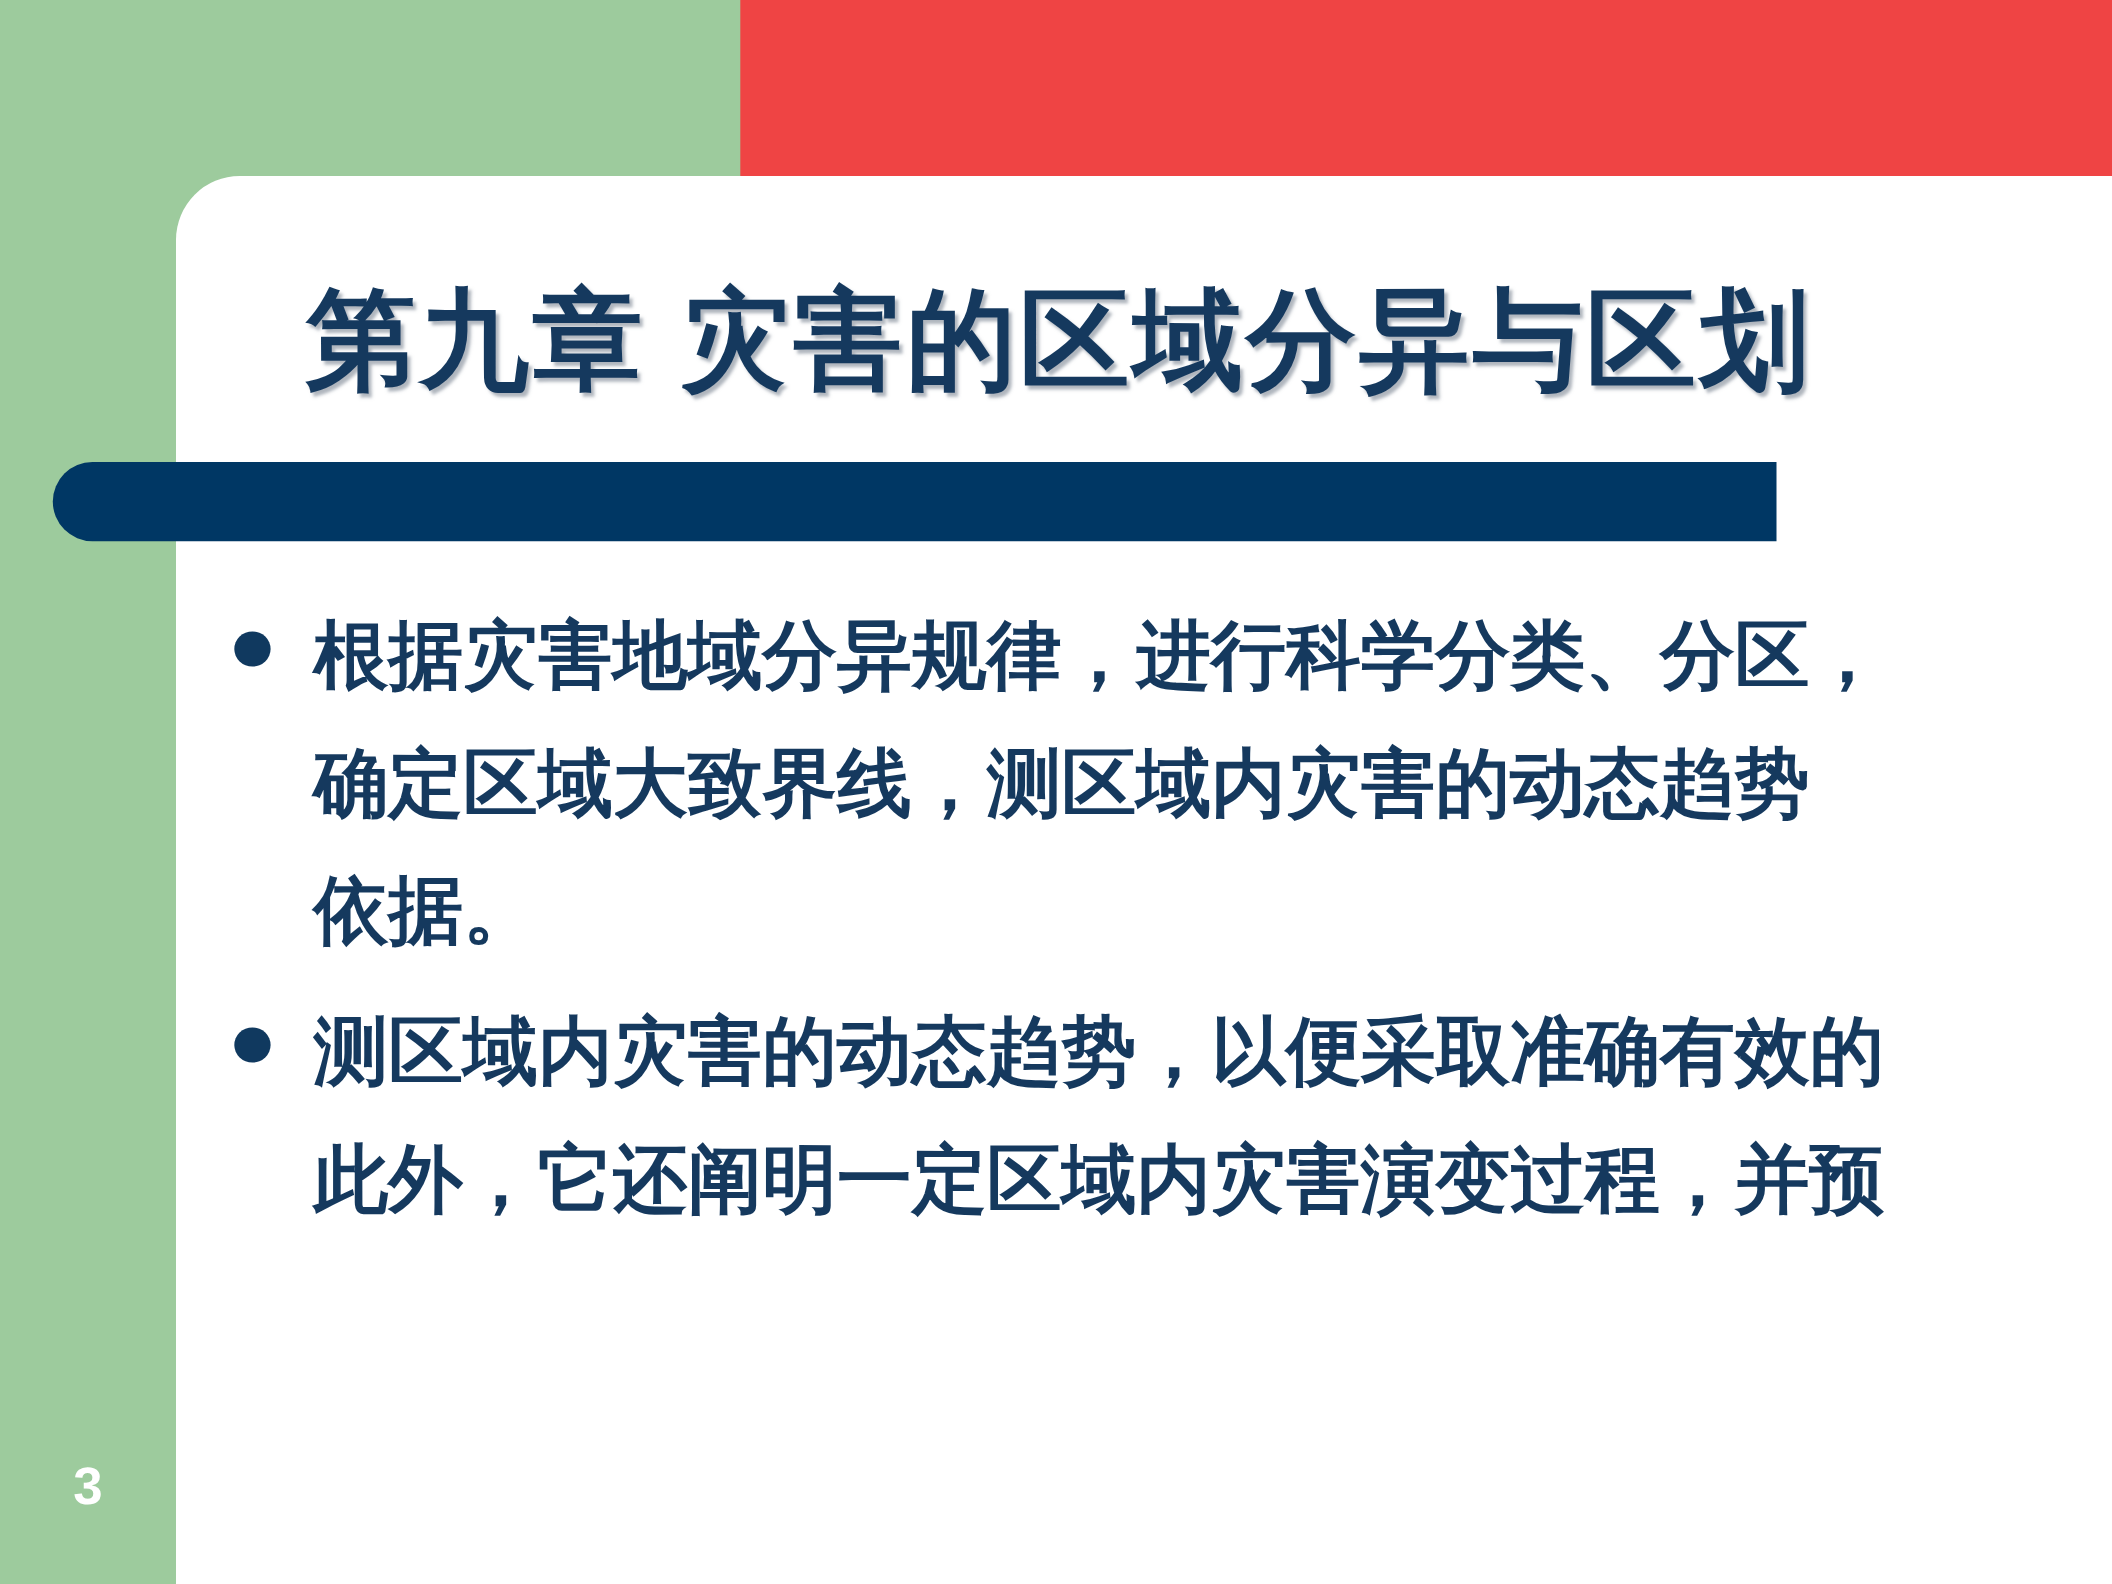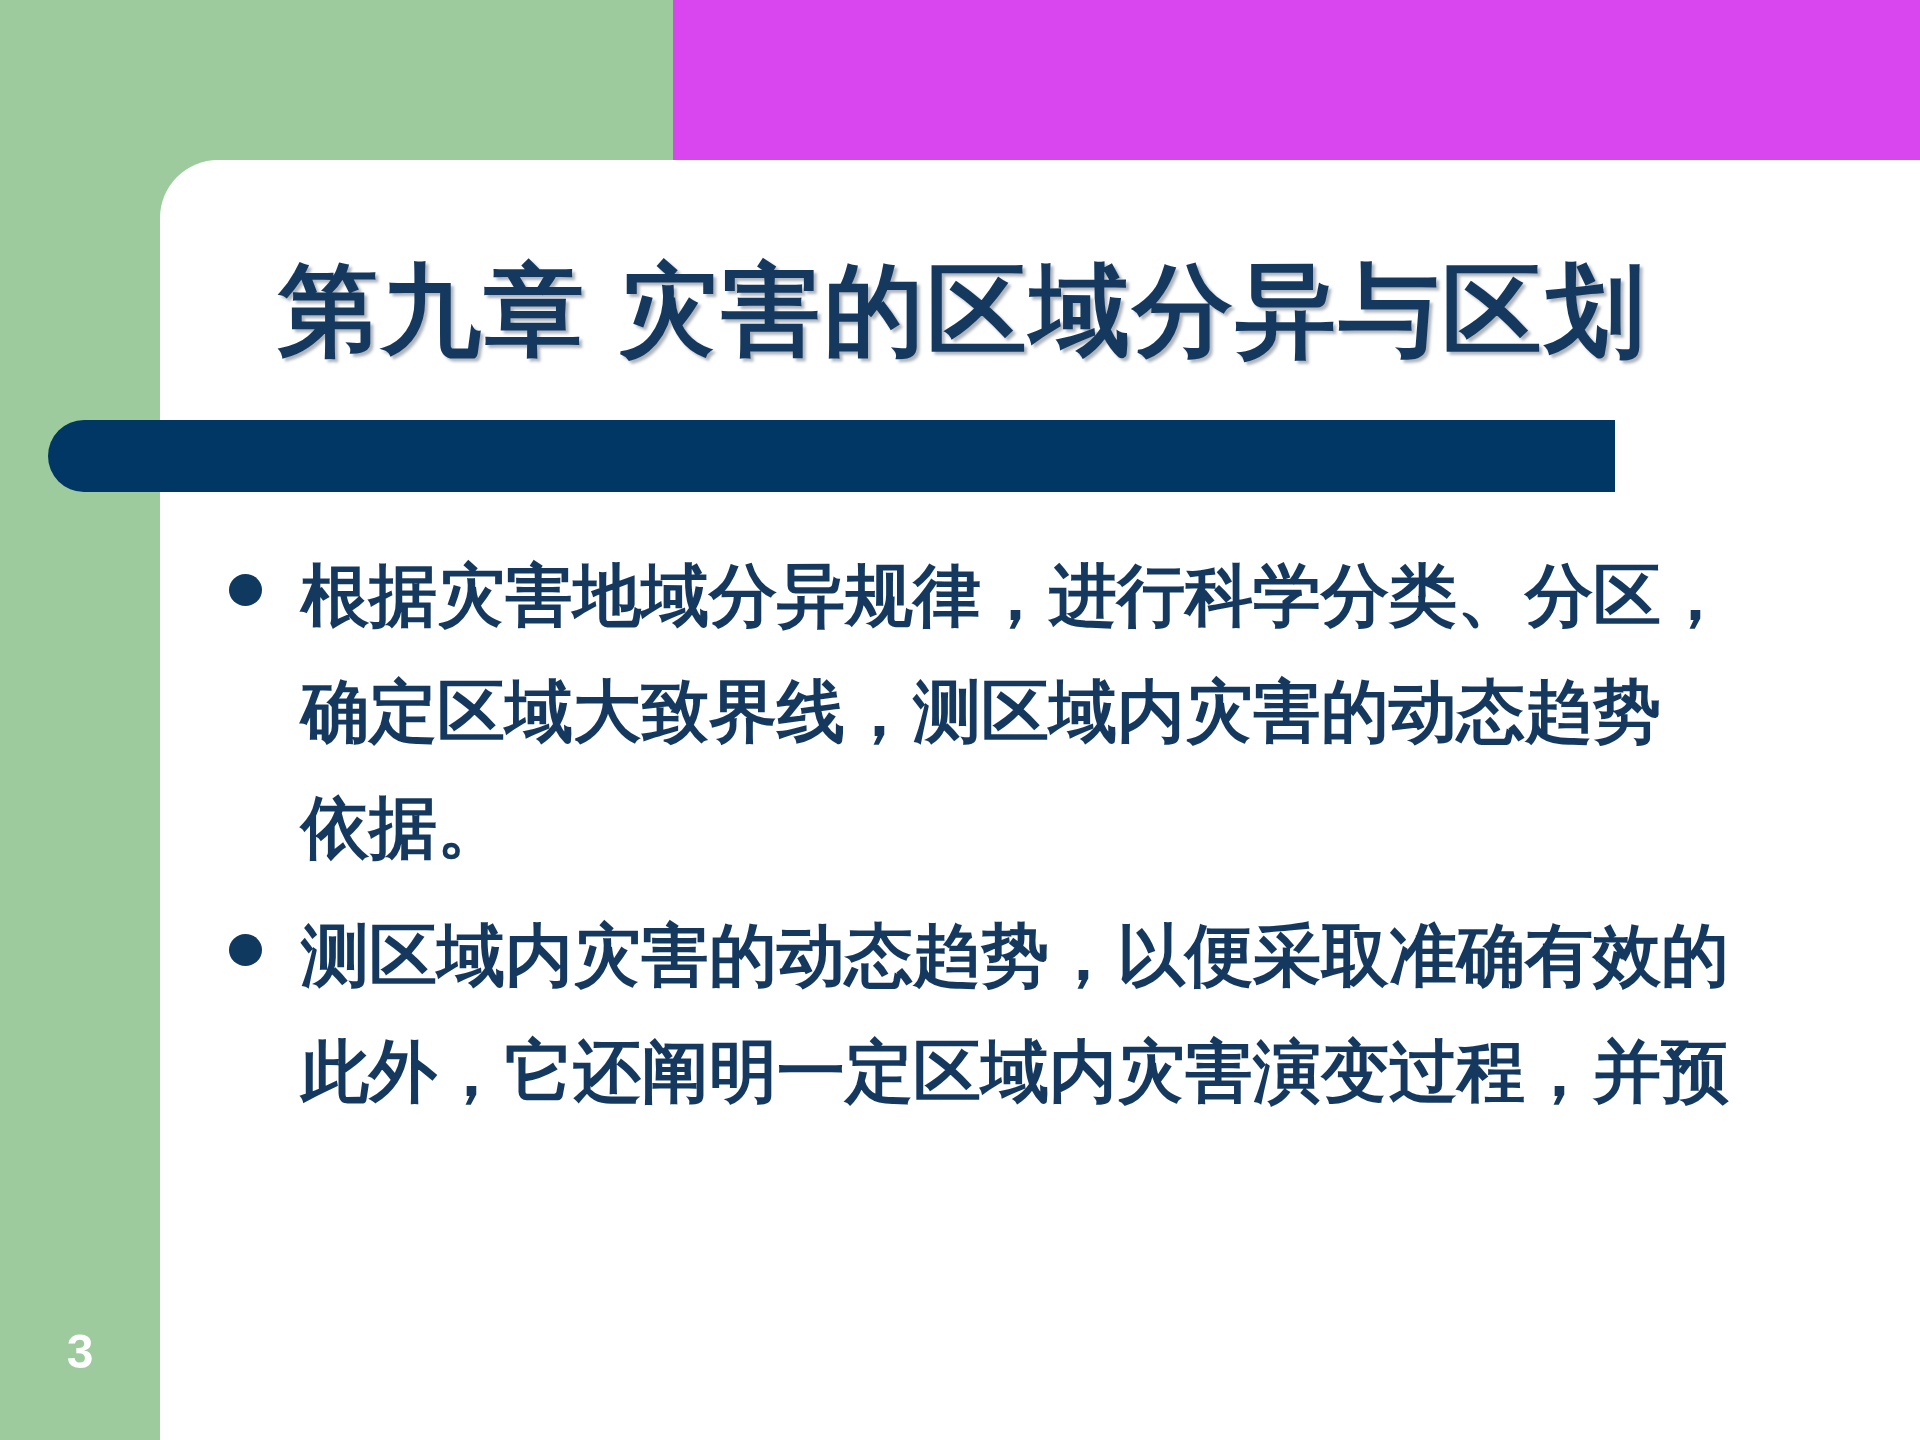--- a/index.html
+++ b/index.html
@@ -4,21 +4,21 @@
 <style>
   html, body {
     margin: 0;
     padding: 0;
     background: #ffffff;
   }
   .slide {
     position: relative;
     width: 1920px;
     height: 1440px;
-    background: #d946ef;
+    background: #ef4444;
     overflow: hidden;
     font-family: "Liberation Sans", sans-serif;
   }
   
   .green-top-block {
     position: absolute;
     left: 0; top: 0;
     width: 673px; height: 230px;
     background: #9DCB9D;
   }
@@ -61,21 +61,21 @@
     left: 285px; top: 538px;
     width: 1580px;
     font-family: "Liberation Serif", "DejaVu Serif", serif;
     font-weight: 700;
     font-size: 68px;
     line-height: 116px;
     color: #15395E;
   }
   .bullet-item {
     position: relative;
-    margin: 0 0 12px 16px;
+    margin: 0 0 12px 0;
   }
   .bullet-icon {
     position: absolute;
     left: -72px; top: 36px;
     width: 33px; height: 32px;
     background: #10395F;
     border-radius: 50%;
   }
   .bullet-line {
     white-space: nowrap;

